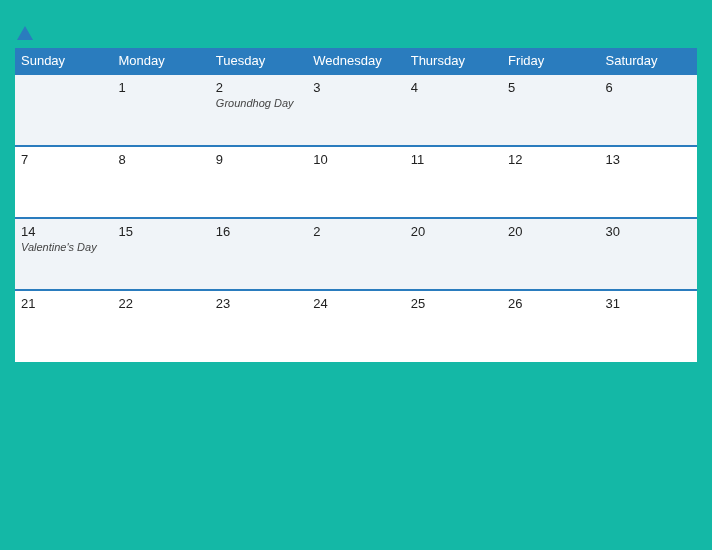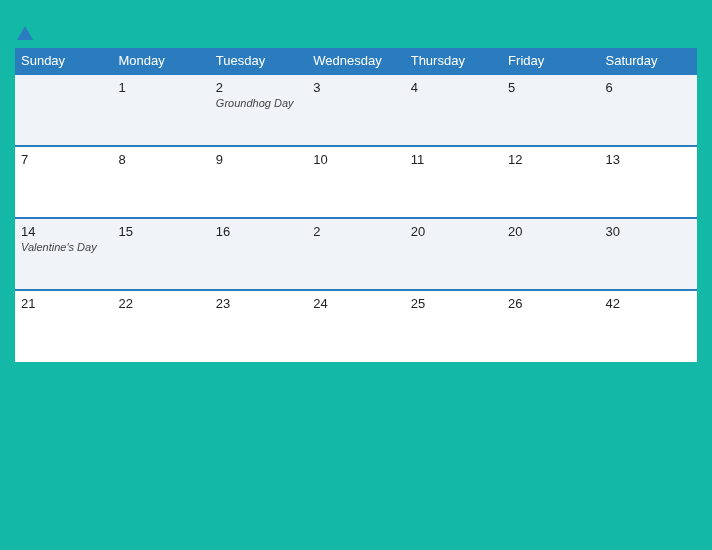--- a/index.html
+++ b/index.html
@@ -244,18 +244,18 @@
           <td>
             <span class="day-num">24</span>
           </td>
           <td>
             <span class="day-num">25</span>
           </td>
           <td>
             <span class="day-num">26</span>
           </td>
           <td>
-            <span class="day-num">42</span>
+            <span class="day-num">31</span>
           </td>
         </tr>
       </tbody>
   </table>
 </div>
 
 </body></html>

